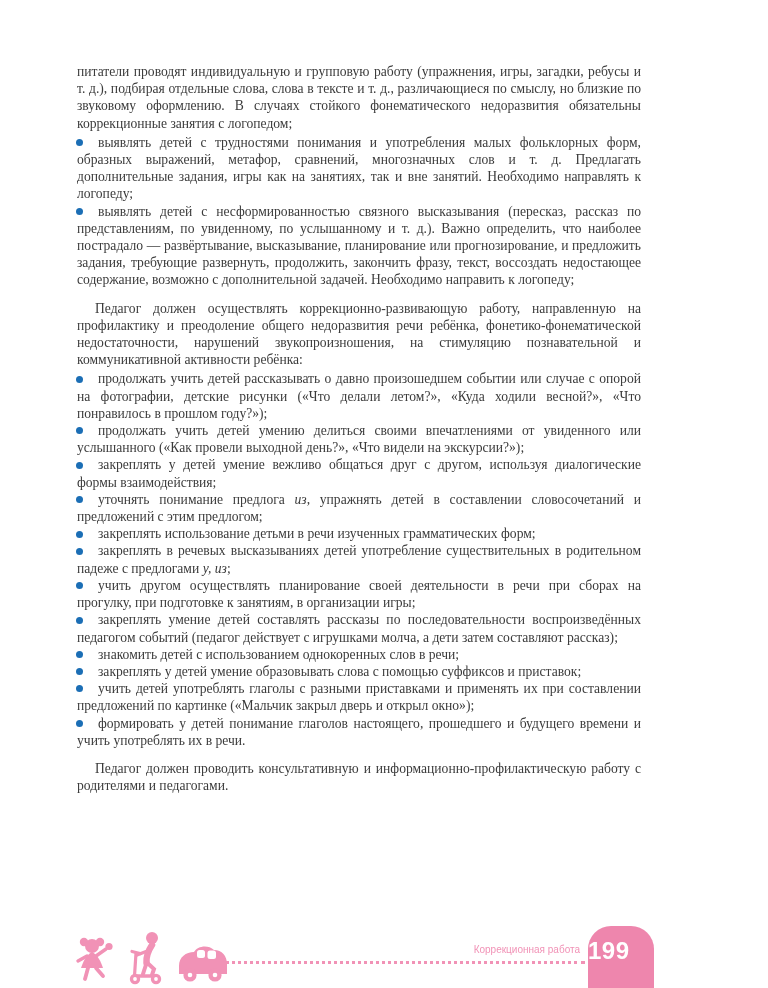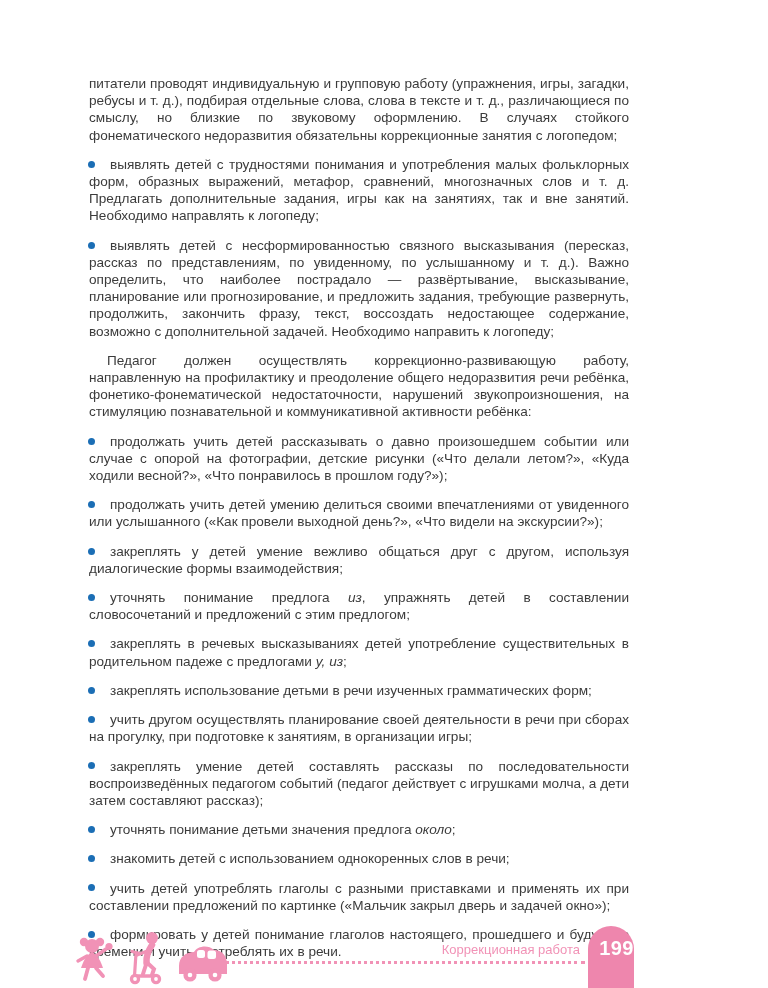--- a/index.html
+++ b/index.html
@@ -16,21 +16,21 @@
     background:var(--paper);
     overflow:hidden;
     font-family:"Liberation Sans","DejaVu Sans",sans-serif;
   }
   .content{
     position:absolute;left:77px;top:63px;width:564px;
     font-size:13.6px;line-height:17.2px;color:var(--text);
     text-align:justify;
     hyphens:auto;
   }
-  .content p{margin:12px;padding:0;}
+  .content p{margin:0;padding:0;font-family:Liberation Serif, serif;}
   p.sect{margin-top:11px;text-indent:18px;}
   p.closing{margin-top:11px;text-indent:18px;}
   .blist{margin-top:2px;}
   .bullet-item .dot{
     display:inline-block;width:7px;height:7px;border-radius:50%;
     background:var(--bullet);vertical-align:middle;
     margin:-2px 15px 0 -1px;
   }
   
   .footer-icons{
@@ -40,28 +40,28 @@
   .footer-icons svg{display:block;}
   .pink-fill{fill:var(--pink);}
   .pink-stroke{stroke:var(--pink);fill:none;}
   .dotted-leader{
     position:absolute;left:219px;top:947px;width:366px;height:14px;
     border-bottom:3px dotted var(--pink);
   }
   .section-label{
     position:absolute;left:0;top:943px;width:580px;
     text-align:right;color:var(--pink);
-    font-size:13px;line-height:14px;
+    font-size:10px;line-height:14px;
   }
   .page-badge{
-    position:absolute;left:588px;top:926px;width:46px;height:62px;
+    position:absolute;left:588px;top:926px;width:66px;height:62px;
     background:var(--badge_pink);
     border-radius:23px 23px 0 0;
-    color:#fff;font-weight:bold;font-size:20px;
-    text-align:right;box-sizing:border-box;padding-top:11px;
+    color:#fff;font-weight:bold;font-size:24px;
+    text-align:left;box-sizing:border-box;padding-top:11px;
     letter-spacing:0.5px;
   }
 </style>
 </head>
 <body>
 
 <div class="page">
 
   <div class="content">
 
@@ -80,39 +80,40 @@
     <div class="blist">
 
         <p class="bullet-item"><span class="dot"></span><span><span>продолжать учить детей рассказывать о давно произошедшем событии или случае с опорой на фотографии, детские рисунки («Что делали летом?», «Куда ходили весной?», «Что понравилось в прошлом году?»);</span></span></p>
 
         <p class="bullet-item"><span class="dot"></span><span><span>продолжать учить детей умению делиться своими впечатлениями от увиденного или услышанного («Как провели выходной день?», «Что видели на экскурсии?»);</span></span></p>
 
         <p class="bullet-item"><span class="dot"></span><span><span>закреплять у детей умение вежливо общаться друг с другом, используя диалогические формы взаимодействия;</span></span></p>
 
         <p class="bullet-item"><span class="dot"></span><span><span>уточнять понимание предлога </span><span style="font-style: italic;">из</span><span>, упражнять детей в составлении словосочетаний и предложений с этим предлогом;</span></span></p>
 
+        <p class="bullet-item"><span class="dot"></span><span><span>закреплять использование детьми в речи изученных грамматических форм;</span></span></p>
+
         <p class="bullet-item"><span class="dot"></span><span><span>закреплять в речевых высказываниях детей употребление существительных в родительном падеже с предлогами </span><span style="font-style: italic;">у, из</span><span>;</span></span></p>
-
-        <p class="bullet-item"><span class="dot"></span><span><span>закреплять использование детьми в речи изученных грамматических форм;</span></span></p>
 
         <p class="bullet-item"><span class="dot"></span><span><span>учить другом осуществлять планирование своей деятельности в речи при сборах на прогулку, при подготовке к занятиям, в организации игры;</span></span></p>
 
         <p class="bullet-item"><span class="dot"></span><span><span>закреплять умение детей составлять рассказы по последовательности воспроизведённых педагогом событий (педагог действует с игрушками молча, а дети затем составляют рассказ);</span></span></p>
 
-        <p class="bullet-item"><span class="dot"></span><span><span>уточнять понимание детьми значения предлога </span><span style="font-style: italic;">около</span><span>;</span></span></p>
 
         <p class="bullet-item"><span class="dot"></span><span><span>знакомить детей с использованием однокоренных слов в речи;</span></span></p>
 
+        <p class="bullet-item"><span class="dot"></span><span><span>закреплять у детей умение образовывать слова с помощью суффиксов и приставок;</span></span></p>
 
 
-        <p class="bullet-item"><span class="dot"></span><span><span>учить детей употреблять глаголы с разными приставками и применять их при составлении предложений по картинке («Мальчик закрыл дверь и задачей окно»);</span></span></p>
+        <p class="bullet-item"><span class="dot"></span><span><span>учить детей употреблять глаголы с разными приставками и применять их при составлении предложений по картинке («Мальчик закрыл дверь и открыл окно»);</span></span></p>
 
         <p class="bullet-item"><span class="dot"></span><span><span>формировать у детей понимание глаголов настоящего, прошедшего и будущего времени и учить употреблять их в речи.</span></span></p>
       </div>
 
+    <p class="closing">Педагог должен проводить консультативную и информационно-профилактическую работу с родителями и педагогами.</p>
 
   </div>
 
   <div class="footer-icons">
     <svg width="46" height="52" viewBox="0 0 46 52">
       <circle class="pink-fill" cx="14" cy="9" r="4.2"></circle>
       <circle class="pink-fill" cx="30" cy="9" r="4.2"></circle>
       <circle class="pink-fill" cx="22" cy="13" r="7"></circle>
       <path class="pink-fill" d="M22 19 C16 22 13 29 11 35 L33 35 C31 29 28 22 22 19 Z"></path>
       <path class="pink-stroke" stroke-width="3.4" stroke-linecap="round" d="M26 23 L36 16"></path>

